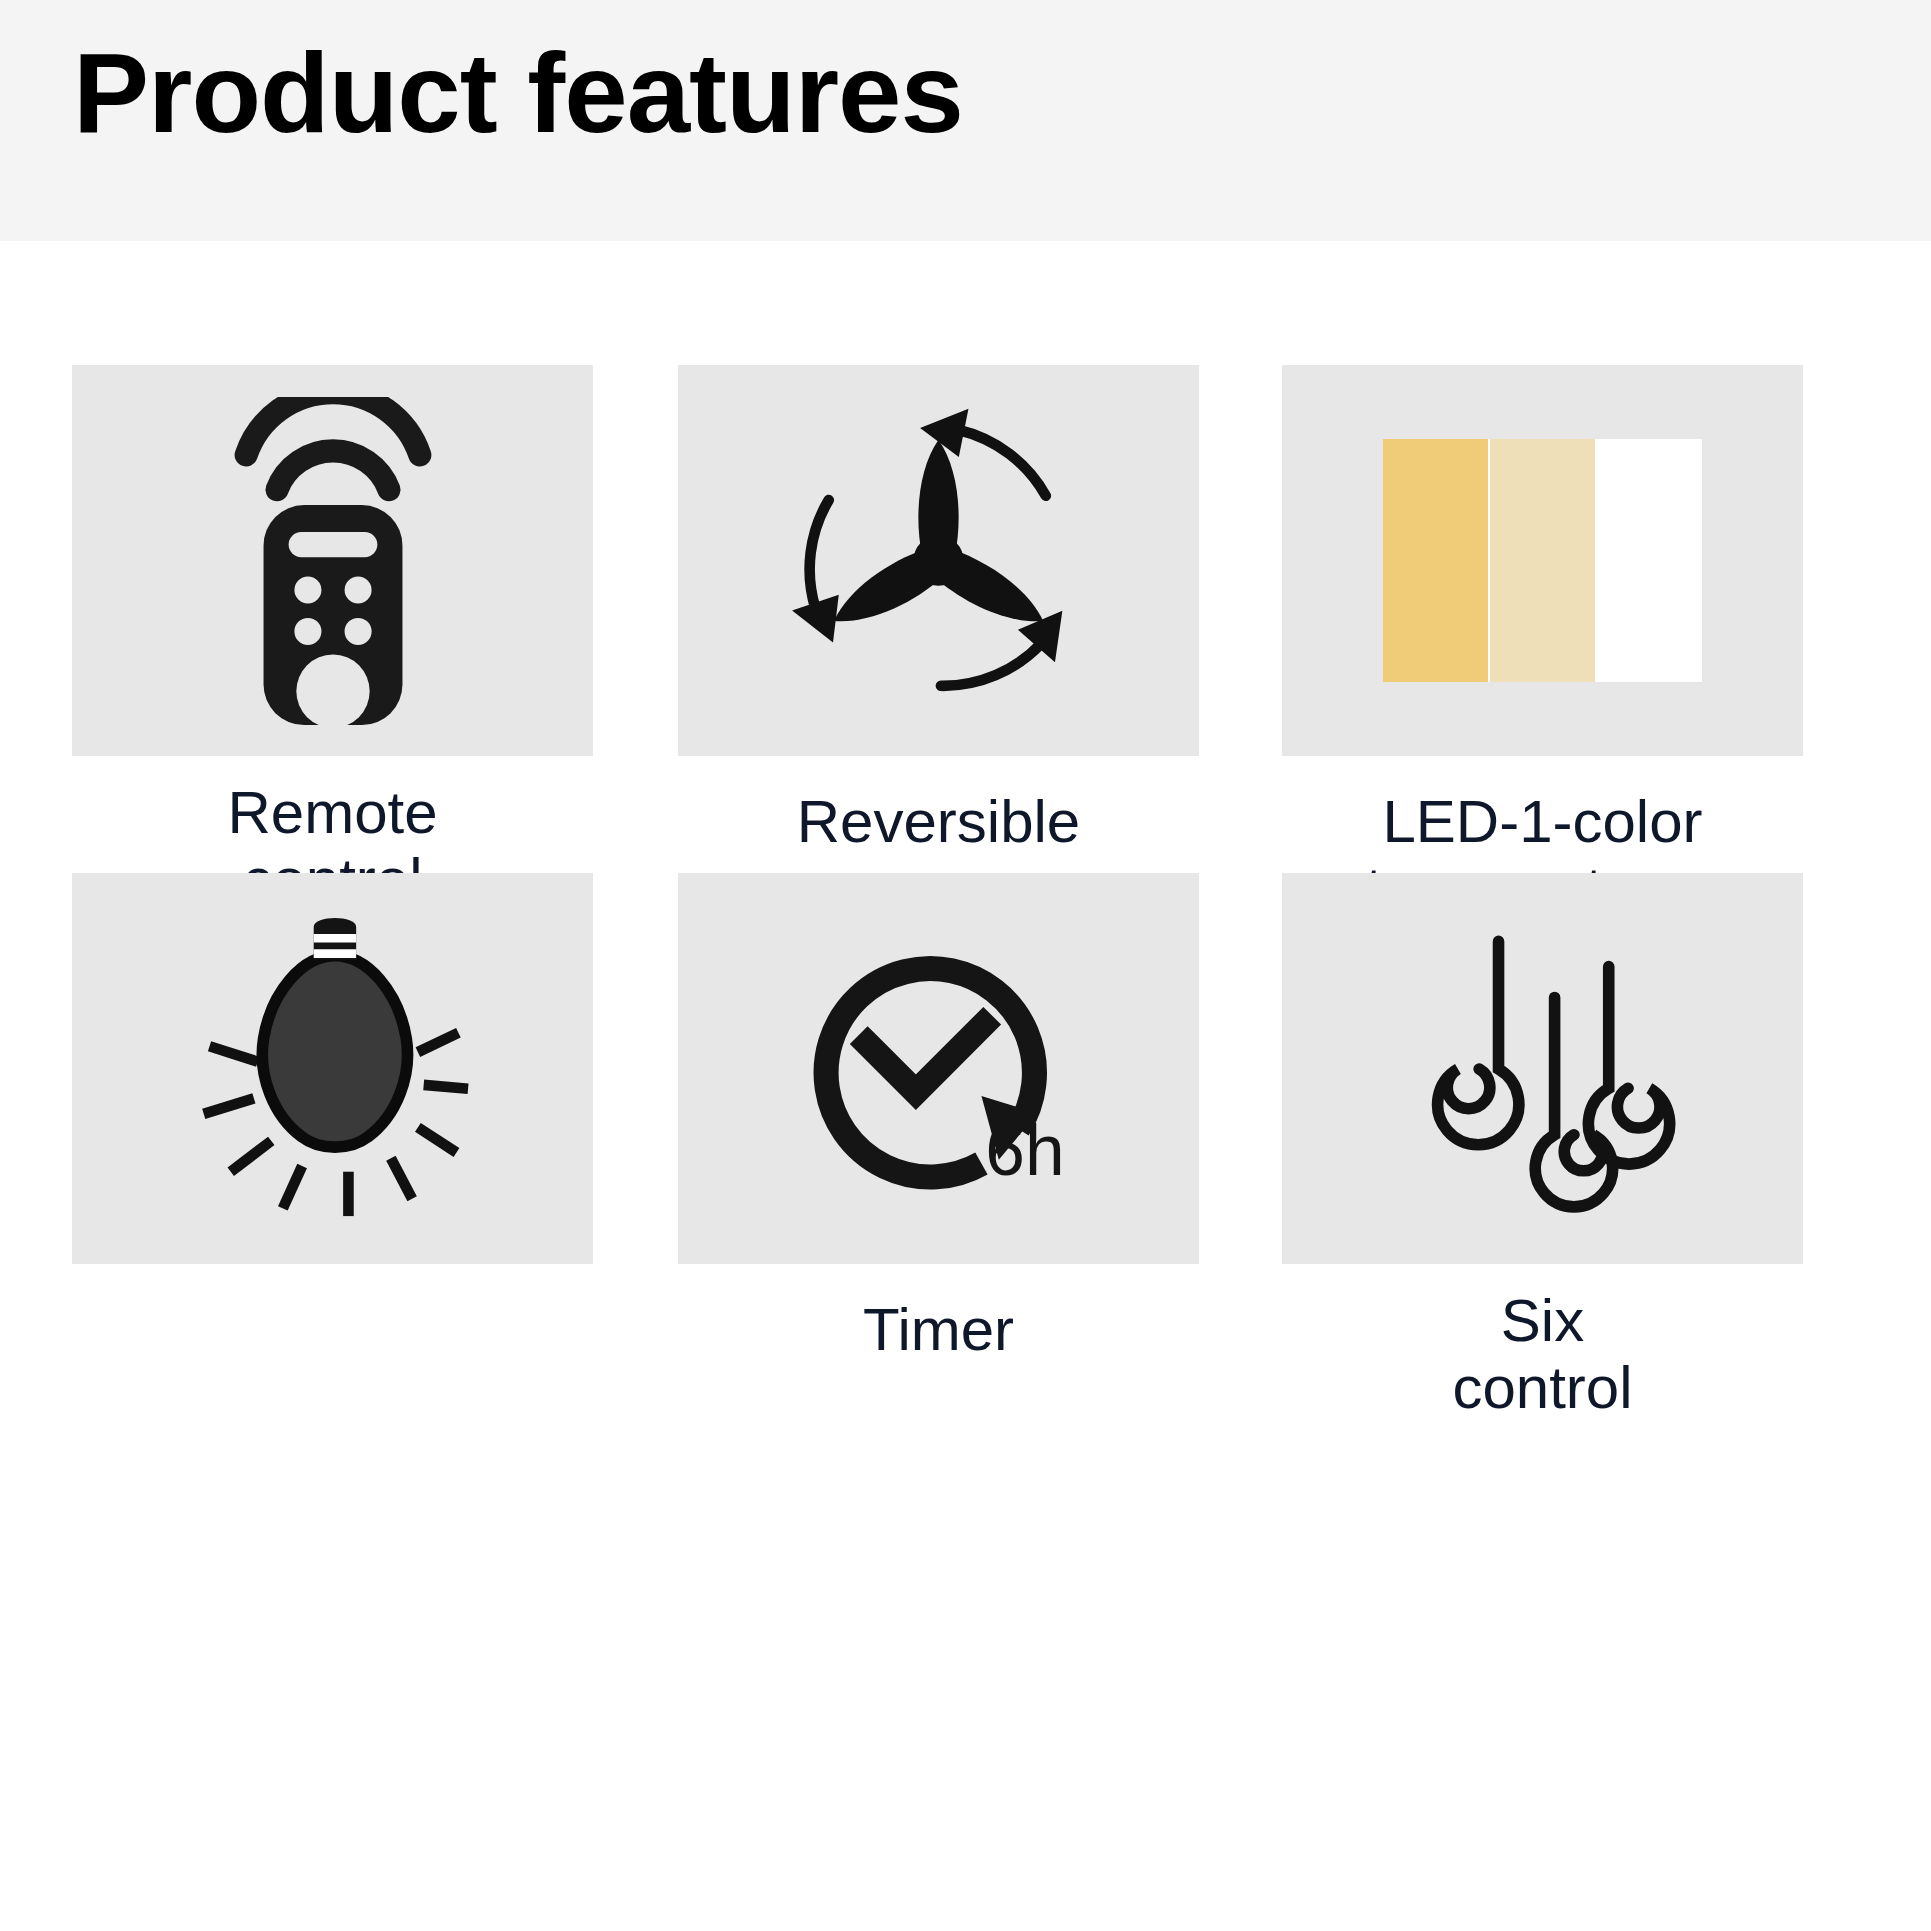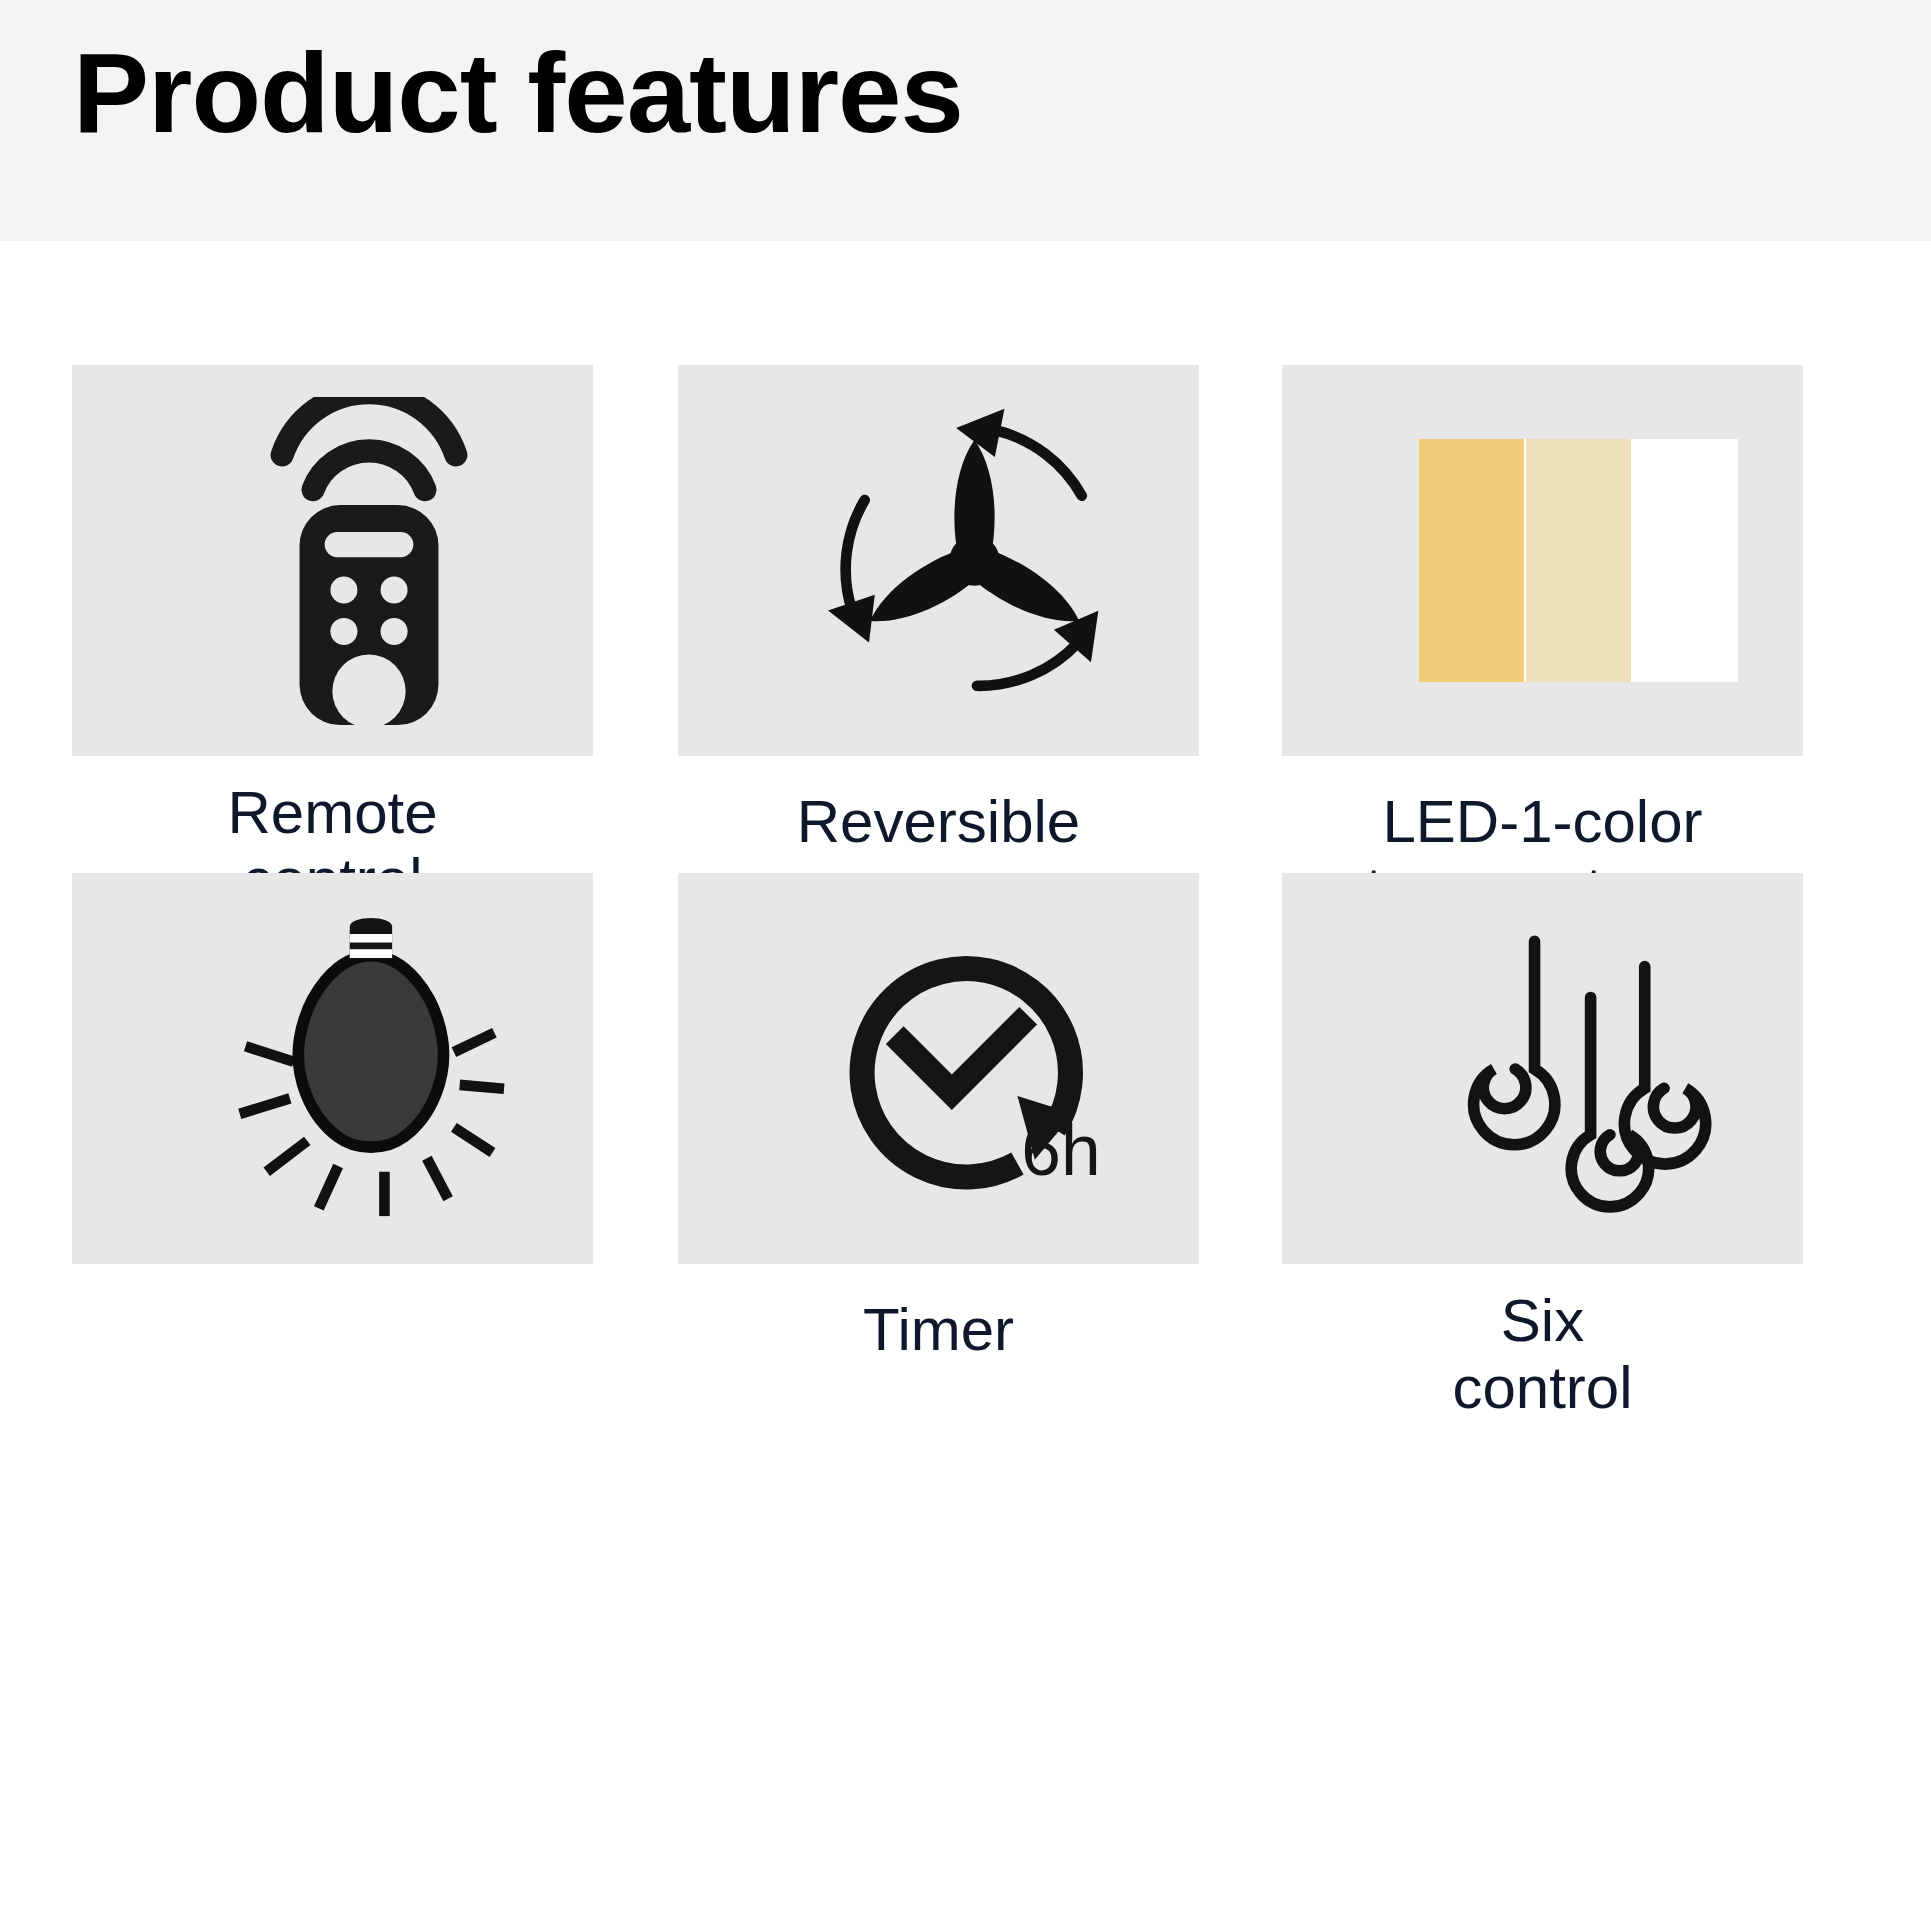--- a/index.html
+++ b/index.html
@@ -65,21 +65,20 @@
     overflow: hidden;
   }
   .icon-tile svg { display: block; }
   .icon-tile .icon-wrap {
     position: absolute;
     left: 0; top: 0;
     width: 521px; height: 391px;
     display: flex;
     align-items: center;
     justify-content: center;
-    margin-left: 36px;
   }
 
   .feature-label {
     width: 521px;
     margin-top: 23px;
     text-align: center;
     font-size: 60px;
     line-height: 1.12;
     color: #0f172a;
     font-weight: normal;

